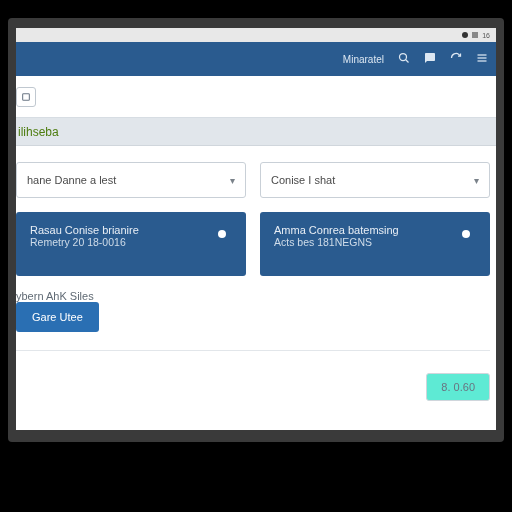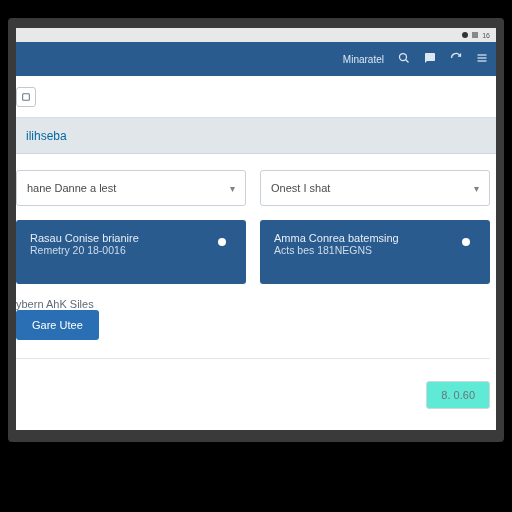--- a/index.html
+++ b/index.html
@@ -57,26 +57,26 @@
     display: flex; align-items:center; justify-content: space-between;
     padding: 0 6px 0 0;
   }
   .title-bar h1 { font-size: 15px; font-weight: 400; color:#4a4a4a; padding-left:2px; letter-spacing:.2px; }
   .title-action {
     width: 20px; height: 20px; border:1px solid #c0c8d0; border-radius:3px;
     display:flex; align-items:center; justify-content:center; font-size:10px; color:#6b7785;
   }
 
   .section-header {
-    height: 36px;
+    height: 28px;
     background: #e1e6eb;
     border-bottom: 1px solid #d0d6dc;
     display:flex; align-items:center;
-    padding-left: 10px;
-    font-size: 12px; color:#0369a1;
+    padding-left: 2px;
+    font-size: 12px; color:#4d7c0f;
   }
 
   .content { padding: 16px 6px 8px 0; display:flex; flex-direction:column; gap:14px; }
 
   .row { display:flex; gap:14px; }
   .col { flex:1; }
 
   .select-field {
     height: 36px;
     border: 1px solid #c9d0d7;
@@ -189,21 +189,21 @@
 
       <div class="row">
         <div class="col">
           <div class="select-field">
             <span>hane Danne a lest</span>
             <span class="chevron">▾</span>
           </div>
         </div>
         <div class="col">
           <div class="select-field">
-            <span>Onest I shat</span>
+            <span>Conise I shat</span>
             <span class="chevron">▾</span>
           </div>
         </div>
       </div>
 
       <div class="row">
         <div class="col">
           <div class="card">
             <div class="card-body">
               <div class="card-title">Rasau Conise brianire</div>

